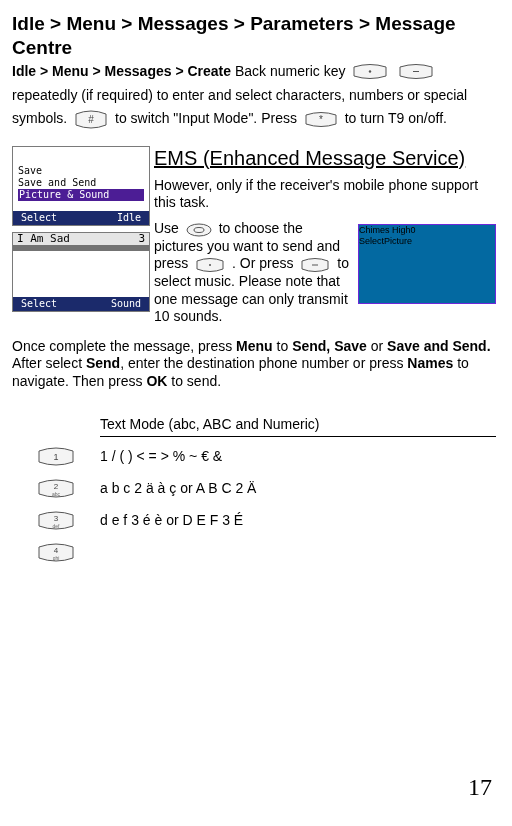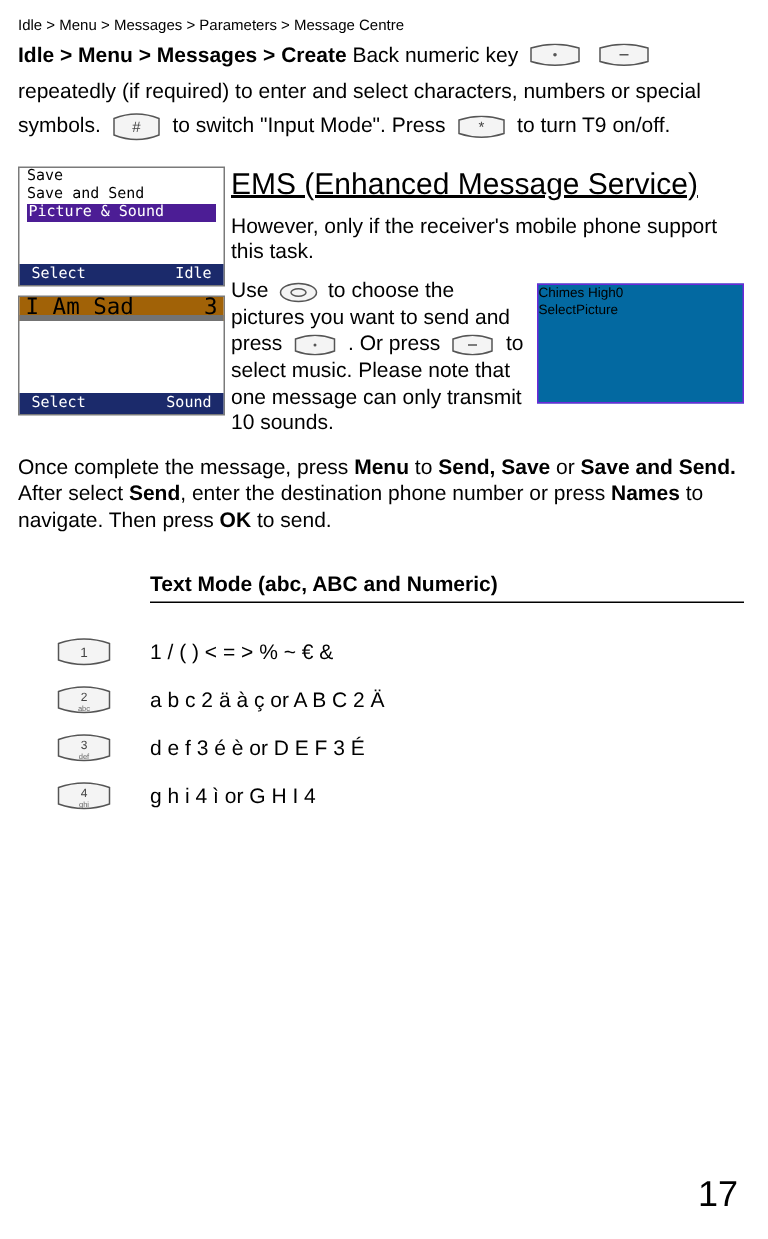--- a/index.html
+++ b/index.html
@@ -1,41 +1,41 @@
 <!DOCTYPE html>
 <html><head>
 <meta charset="utf-8">
 <style>
   html,body{margin:0;padding:0}
   body{width:512px;height:826px;background:#fff;font-family:Arial,Helvetica,sans-serif;color:#000;font-size:14px;line-height:1.25;position:relative}
   .page{padding:12px 16px 0 12px}
-  .nav-path{font-weight:normal;font-size:10px}
+  .nav-path{font-weight:bold;font-size:19px}
   .intro{font-size:14px;margin-top:1px}
   h1{font-family:Verdana,Geneva,sans-serif;font-weight:normal;font-size:26px;margin:22px 0 2px 0;text-decoration:underline;letter-spacing:.5px}
   h2{font-family:Verdana,Geneva,sans-serif;font-weight:normal;font-size:20px;margin:0 0 2px 0;text-decoration:underline}
   .para{font-size:14px}
   .bold{font-weight:bold}
   .icon{display:inline-block;vertical-align:middle;margin:0 3px}
   .flow{font-size:14px;line-height:1.7}
   .ems-block{margin-top:14px}
   .ems-left{float:left;width:142px}
   .screenshot{width:136px;height:78px;border:1px solid #7a7a7a;margin-bottom:6px;background:#fff;font-size:9px;position:relative}
-  .screenshot .top{height:12px;border-bottom:4px solid #737373;background:#a16207;font-family:monospace;font-size:15px;padding:0 4px;line-height:12px;display:flex;justify-content:space-between}
-  .screenshot .body{padding:0 5px;font-family:monospace;font-size:10px;line-height:12px}
+  .screenshot .top{height:12px;border-bottom:6px solid #737373;background:#e5e5e5;font-family:monospace;font-size:11px;padding:0 4px;line-height:12px;display:flex;justify-content:space-between}
+  .screenshot .body{padding:18px 5px;font-family:monospace;font-size:10px;line-height:12px}
   .screenshot .hl{background:#4c1d95;color:#fff;padding:0 1px}
   .screenshot .bar{position:absolute;bottom:0;left:0;right:0;height:14px;background:#1b2a6b;color:#fff;display:flex;justify-content:space-between;padding:0 8px;font-family:monospace;font-size:10px;line-height:14px}
   .ems-right{margin-left:81px}
   .clear{clear:both}
   .mid-para{margin-top:12px;font-size:14px}
-  .tbl-head{font-weight:bold;font-size:14px;border-bottom:1.5px solid #000;padding-bottom:2px;margin:26px 0 23px 88px}
+  .tbl-head{font-weight:normal;font-size:14px;border-bottom:1.5px solid #000;padding-bottom:2px;margin:26px 0 10px 88px}
   .kt{display:flex;align-items:center;margin:6px 0 12px 0}
   .kt .kcol{width:88px;display:flex;justify-content:center}
   .kt .vcol{font-size:14px}
   .keycap{display:inline-block;vertical-align:middle}
-  .pagenum{position:absolute;bottom:14px;right:20px;font-family:Liberation Sans, sans-serif;font-size:24px}
+  .pagenum{position:absolute;bottom:24px;right:20px;font-family:Liberation Serif, serif;font-size:24px}
   .floatshot{float:right;width:136px;height:78px;border:1px solid #6d28d9;margin:4px 0 4px 8px;background:#0369a1;position:relative;font-size:9px}
 </style>
 </head>
 <body>
 
 <div class="page">
 
 <div class="nav-path">Idle &gt; Menu &gt; Messages &gt; Parameters &gt; Message Centre</div>
 
 
@@ -174,18 +174,17 @@
 <div class="kt">
   <div class="kcol">
         <span class="icon">
     <svg class="keycap" width="38" height="20" viewBox="0 0 38 20">
             <path d="M2 4 Q19 -2 36 4 L36 15 Q19 21 2 15 Z" fill="#f4f4f4" stroke="#555"></path>
             <text x="19" y="10" text-anchor="middle" font-size="8" fill="#444">4</text>
             <text x="19" y="17" text-anchor="middle" font-size="5" fill="#666">ghi</text>
           </svg>
   </span>
       </div>
-  <div class="vcol">g h i 4 ì or G H I 4</div>
 </div>
 
 </div>
 
 <div class="pagenum">17</div>
 
 </body></html>

